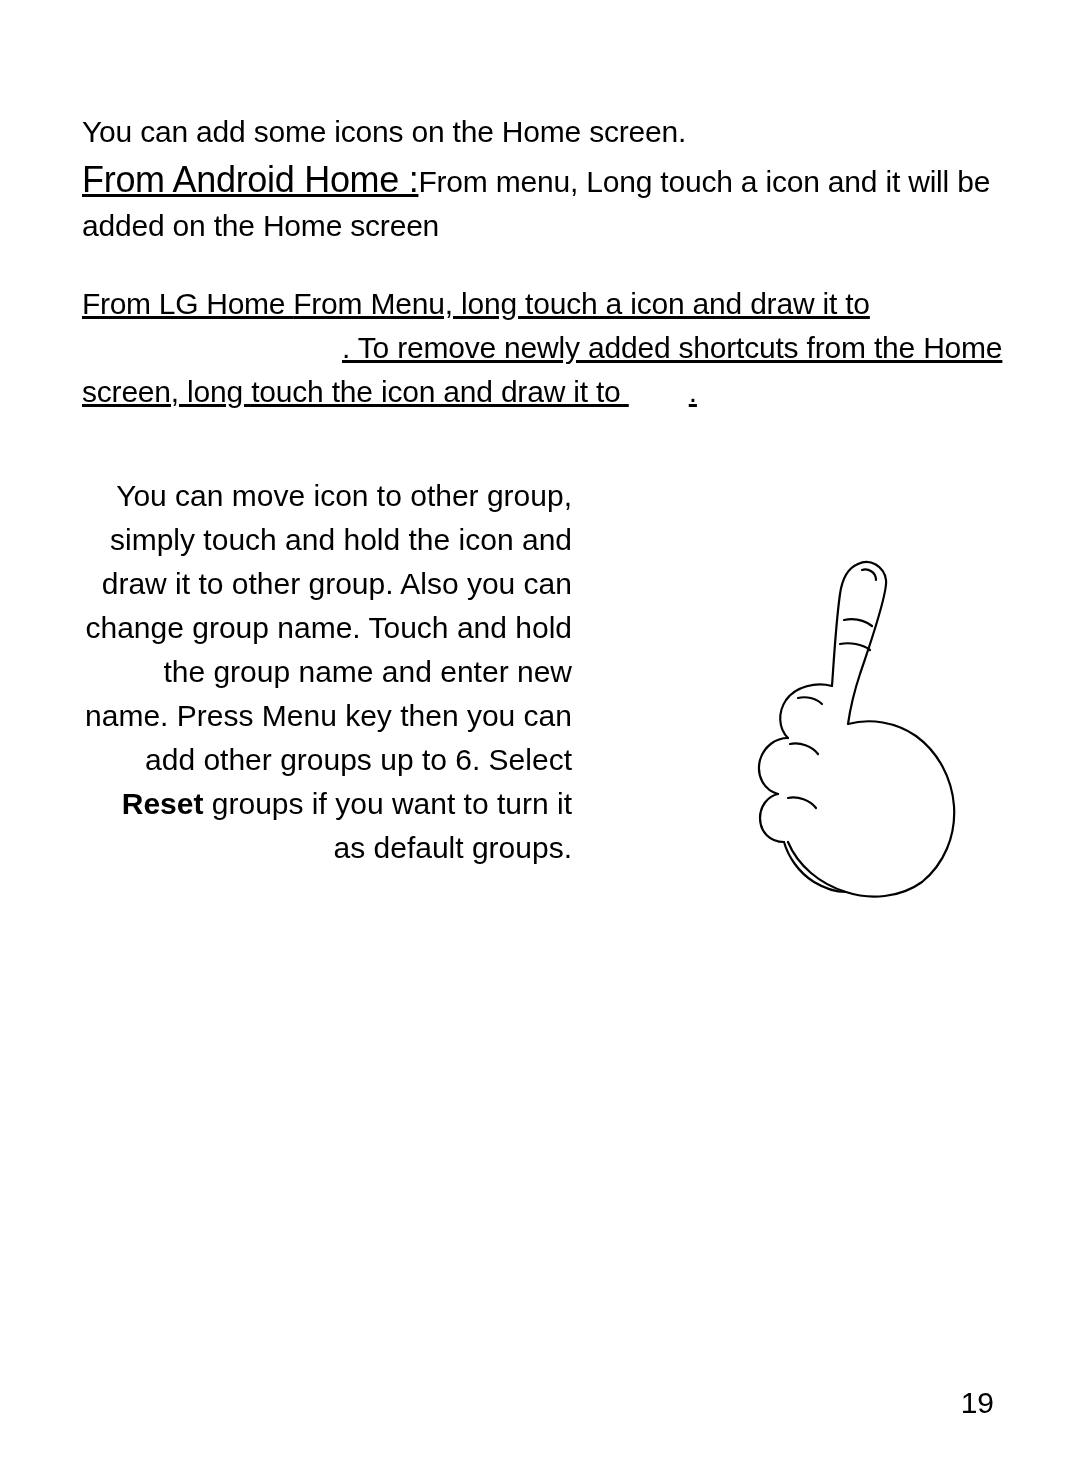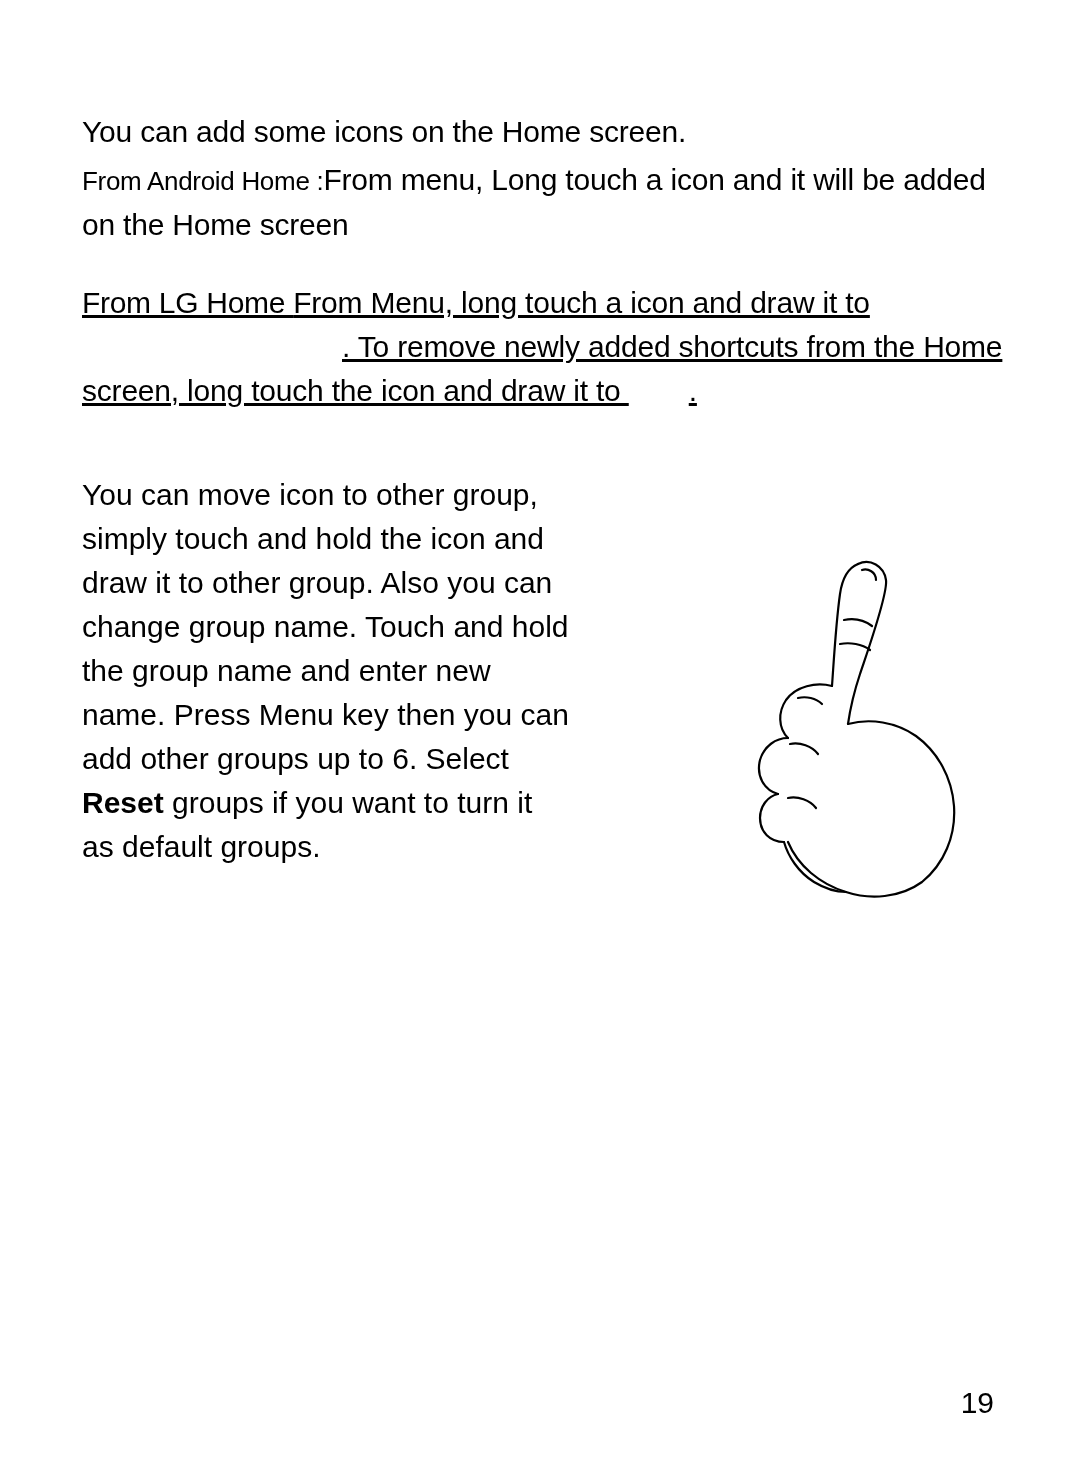--- a/index.html
+++ b/index.html
@@ -22,37 +22,39 @@
     font-size: 30px;
     line-height: 44px;
     letter-spacing: -0.2px;
     color: #000;
     font-weight: 400;
   }
   .para {
     margin: 0 0 4px 0;
   }
   .label-android {
-    font-size: 26px;
+    font-size: 36px;
     letter-spacing: -0.3px;
+    text-decoration: underline;
   }
   .label-lg {
     font-size: 30px;
     letter-spacing: -0.3px;
   }
   .block1 {
     margin-bottom: 40px;
   }
   .two-col {
     position: relative;
   }
   .left-col {
     width: 490px;
     font-size: 30px;
     line-height: 44px;
+    text-align: right;
   }
   .bold {
     font-weight: 700;
   }
   .hand-svg {
     position: absolute;
     right: 72px;
     top: 540px;
     width: 360px;
     height: 360px;

